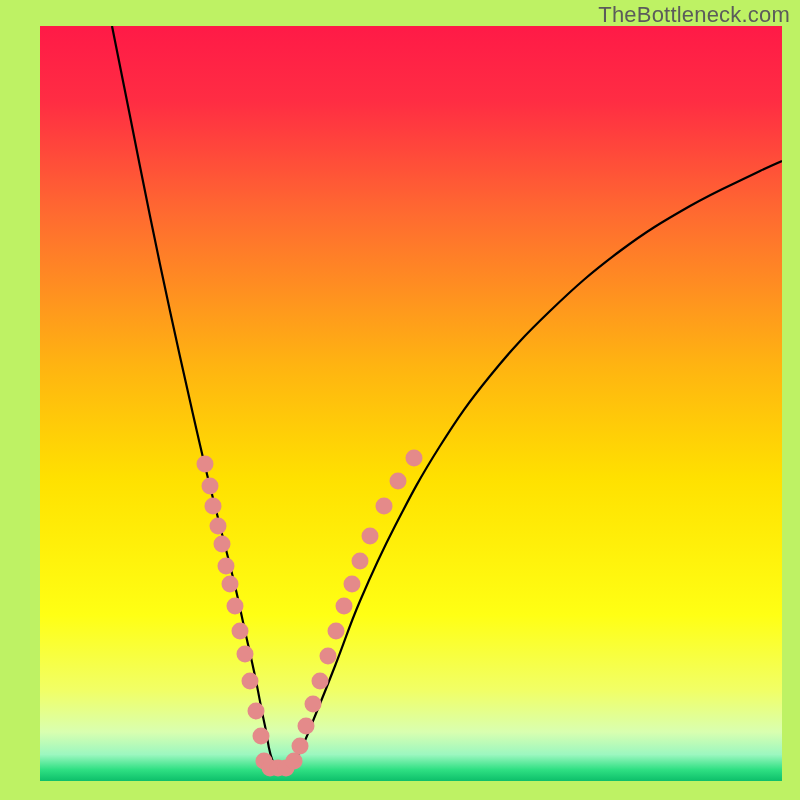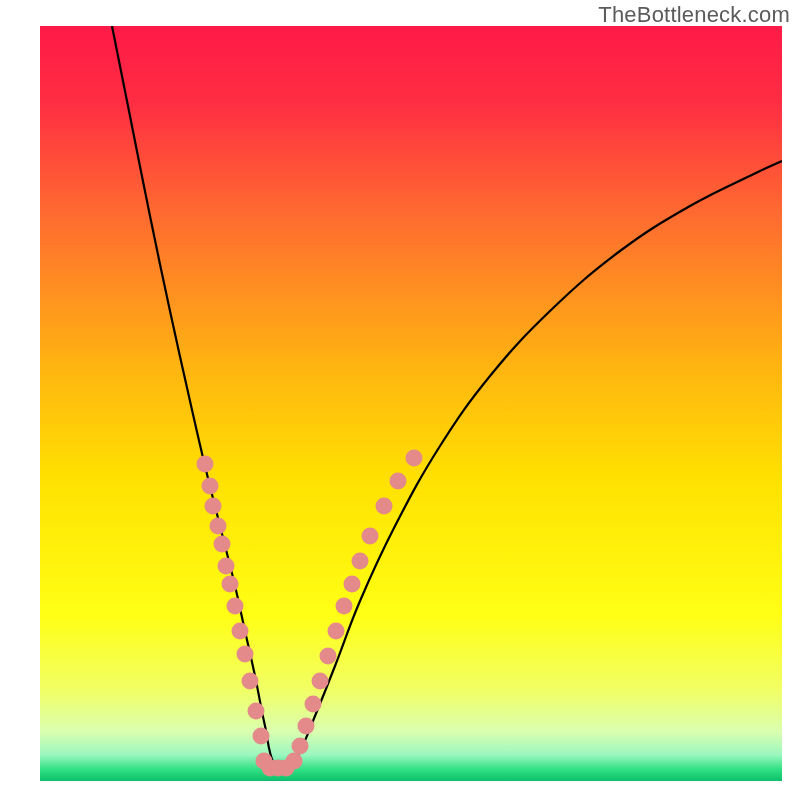--- a/index.html
+++ b/index.html
@@ -10,21 +10,21 @@
     overflow: hidden;
     background: #000;
     font-family: Arial, Helvetica, sans-serif;
   }
   .frame {
     position: absolute;
     left: 0;
     top: 0;
     width: 800px;
     height: 800px;
-    background: #ffffff;
+    background: #bef264;
   }
   .plot {
     position: absolute;
     left: 40px;
     top: 26px;
     width: 742px;
     height: 755px;
     overflow: hidden;
   }
   .watermark {

